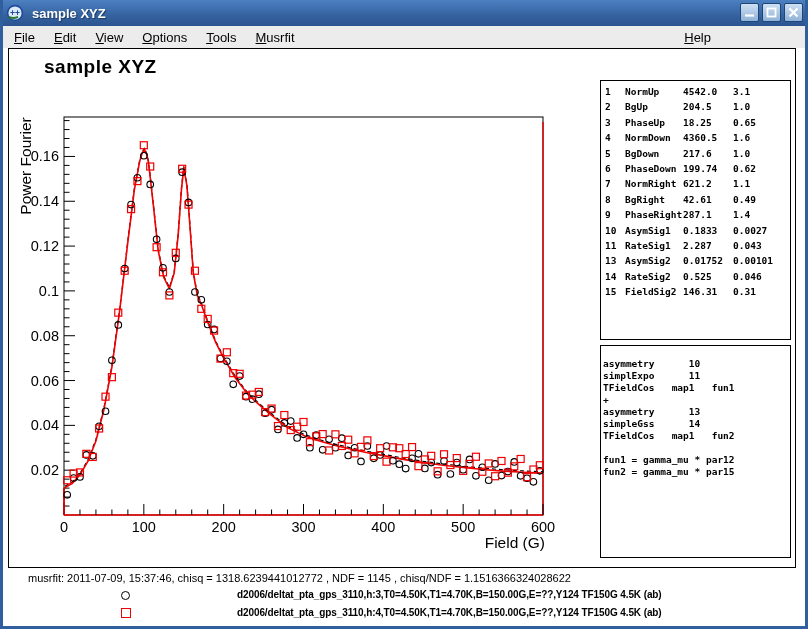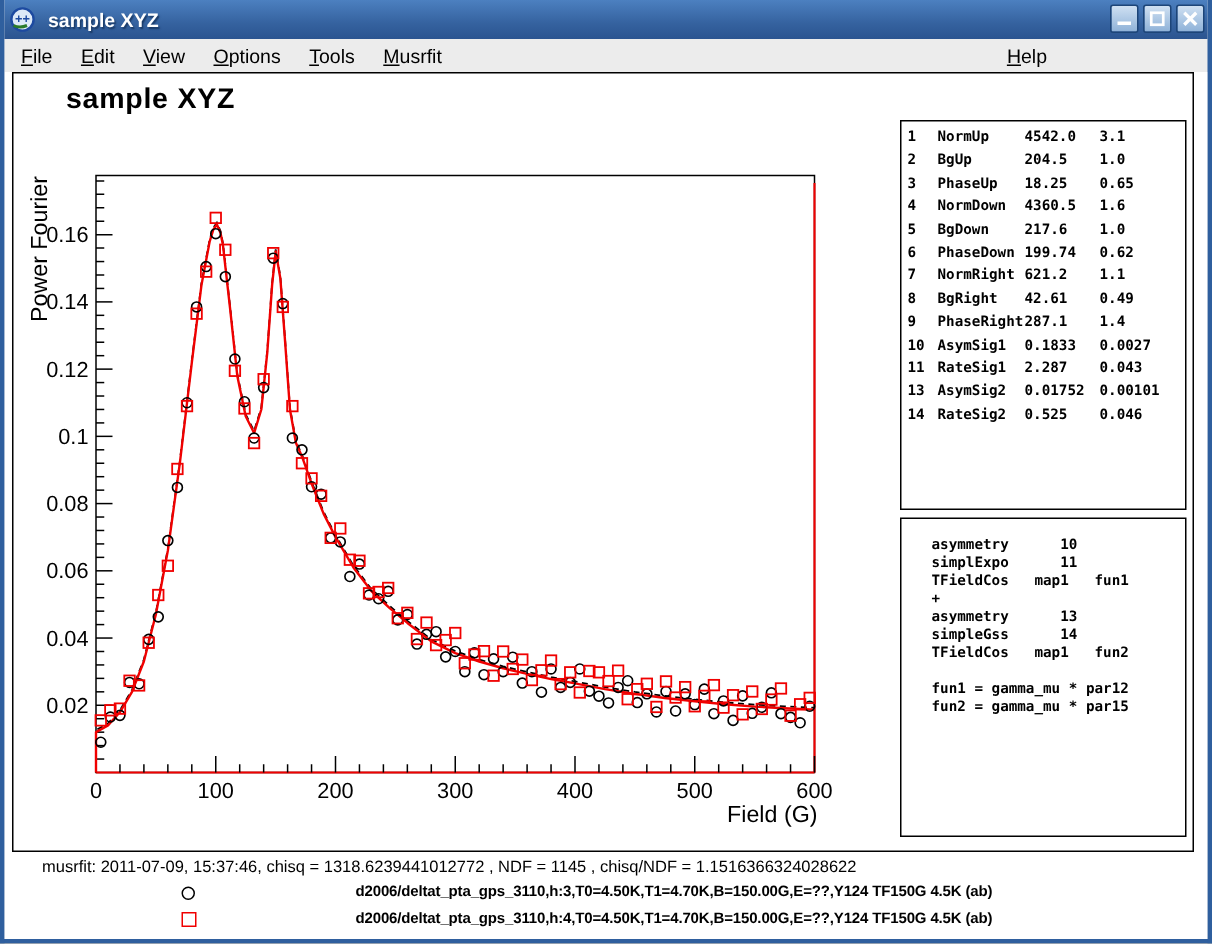--- a/index.html
+++ b/index.html
@@ -16,36 +16,36 @@
   .win-title{color:#fff;font-weight:bold;font-size:13px;margin-left:8px;text-shadow:1px 1px 1px #1a3a66;}
   .win-buttons{position:absolute;right:5px;top:3px;display:flex;gap:3px;}
   .wbtn{width:19px;height:19px;background:linear-gradient(#cfe0f2,#8fb2d8);
     border:1px solid #1d4578;border-radius:2px;display:flex;align-items:center;justify-content:center;cursor:pointer;}
   .wbtn svg{display:block}
   
   .menubar{position:absolute;left:0;top:26px;width:726px;height:22px;background:#ececec;
     display:flex;align-items:center;font-size:13px;color:#000;}
   .menu-item{display:inline-block;padding:2px 8px;margin-left:3px;cursor:pointer;}
   .menu-item::first-letter{text-decoration:underline;}
-  .menu-help{position:absolute;right:23px;}
+  .menu-help{position:absolute;right:10px;}
   
   .canvas{position:absolute;left:0;top:48px;width:802px;height:578px;background:#fff;}
   .pad{position:absolute;left:5px;top:0px;width:788px;height:520px;border:1px solid #000;background:#fff;}
   #plot{position:absolute;left:5px;top:9px;}
   .canvas-title{position:absolute;left:41px;top:8px;font-size:19px;font-weight:bold;color:#000;letter-spacing:0.5px;}
   text.tick{font-family:"Liberation Sans",sans-serif;font-size:14.5px;fill:#000;}
   text.atitle{font-family:"Liberation Sans",sans-serif;font-size:15.5px;fill:#000;}
   
   .param-box{position:absolute;left:597px;top:32px;width:191px;height:260px;border:1px solid #000;
     background:#fff;font-family:"DejaVu Sans Mono","Liberation Mono",monospace;
     font-size:9.5px;font-weight:bold;padding:3px 0 0 4px;overflow:hidden;}
   .prow{display:grid;grid-template-columns:20px 58px 50px auto;line-height:15.4px;white-space:nowrap;}
   .theory-box{position:absolute;left:597px;top:297px;width:191px;height:213px;border:1px solid #000;
     background:#fff;font-family:"DejaVu Sans Mono","Liberation Mono",monospace;
-    font-size:9.5px;font-weight:bold;padding:12px 0 0 20px;overflow:hidden;}
+    font-size:9.5px;font-weight:bold;padding:12px 0 0 2px;overflow:hidden;}
   .tline{white-space:pre;line-height:12px;min-height:12px;}
   
   .stats{position:absolute;left:25px;top:524px;font-size:11px;font-weight:normal;color:#000;white-space:nowrap;}
   .legend-label{position:absolute;left:234px;font-size:10px;font-weight:bold;color:#000;white-space:nowrap;letter-spacing:-0.1px;}
   .lm-circle{position:absolute;left:118px;width:9px;height:9px;border:1.4px solid #000;border-radius:50%;background:transparent;}
   .lm-square{position:absolute;left:118px;width:10px;height:10px;border:1.7px solid #f00000;background:transparent;}
 </style>
 </head>
 <body>
 
@@ -414,20 +414,26 @@
           <span>AsymSig2</span>
           <span>0.01752</span>
           <span>0.00101</span>
         </div>
         <div class="prow">
           <span>14</span>
           <span>RateSig2</span>
           <span>0.525</span>
           <span>0.046</span>
         </div>
+        <div class="prow">
+          <span>15</span>
+          <span>FieldSig2</span>
+          <span>146.31</span>
+          <span>0.31</span>
+        </div>
       </div>
     <div class="theory-box" id="theory-box">
         <div class="tline">asymmetry      10</div>
         <div class="tline">simplExpo      11</div>
         <div class="tline">TFieldCos   map1   fun1</div>
         <div class="tline">+</div>
         <div class="tline">asymmetry      13</div>
         <div class="tline">simpleGss      14</div>
         <div class="tline">TFieldCos   map1   fun2</div>
         <div class="tline"></div>

